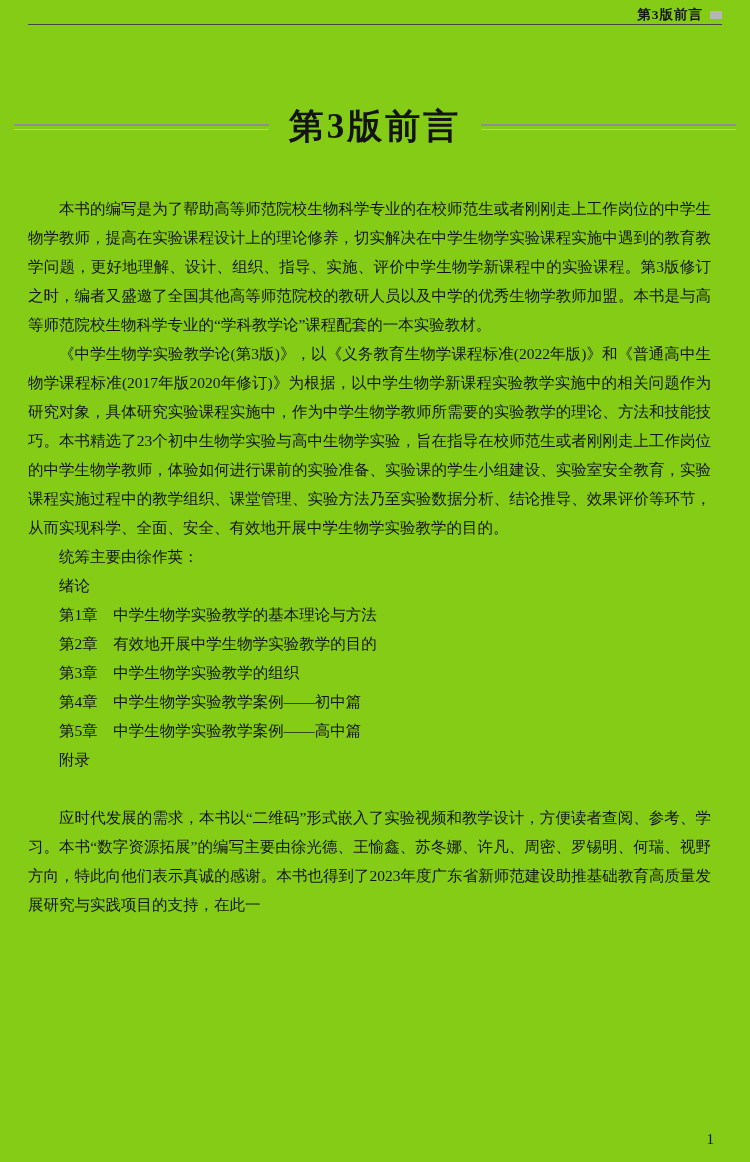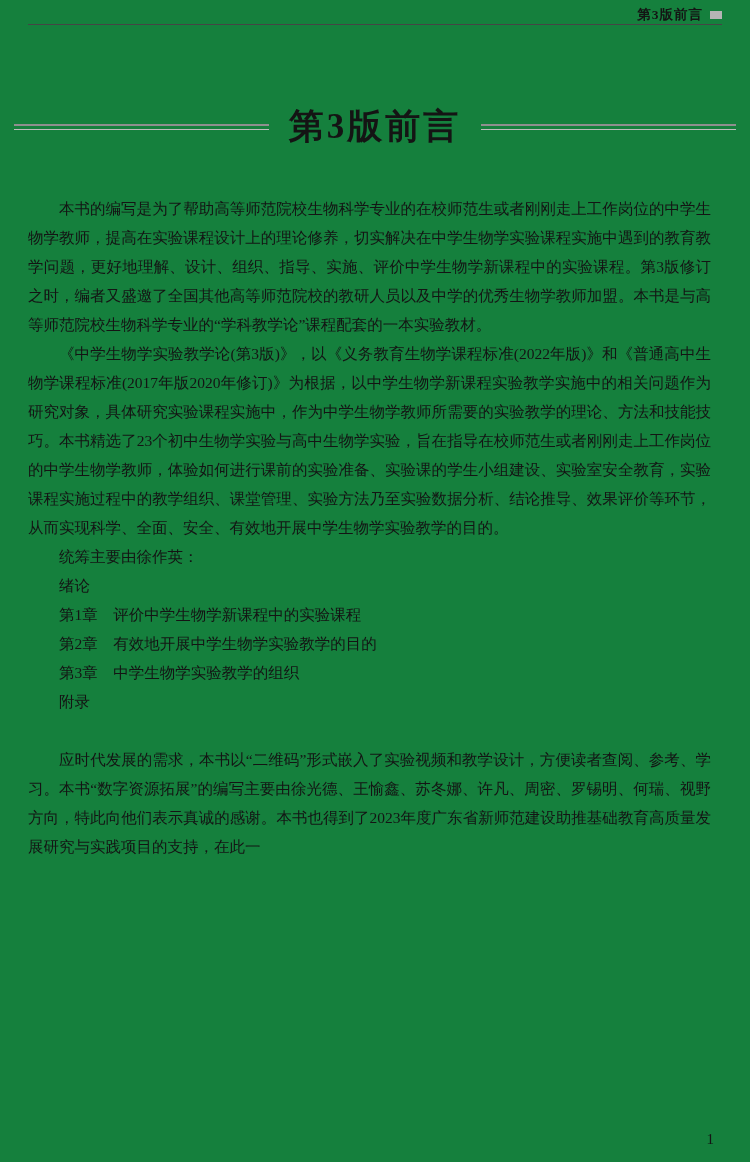--- a/index.html
+++ b/index.html
@@ -1,20 +1,20 @@
 <!DOCTYPE html>
 <html><head>
 <meta charset="utf-8">
 <style>
   * { margin: 0; padding: 0; box-sizing: border-box; }
   html, body { background: #e9e9e9; }
   .page {
     width: 750px; height: 1162px;
     margin: 0 auto;
-    background: #15803d;
+    background: #84cc16;
     position: relative;
     overflow: hidden;
     color: #141414;
     font-family: "Liberation Serif", "DejaVu Serif", serif;
   }
   
   .running-head {
     position: absolute; top: 6px; right: 28px;
     display: flex; align-items: center; gap: 7px;
     font-size: 13.5px; font-weight: bold; letter-spacing: 1px;
@@ -72,23 +72,25 @@
     <span class="title-decor"></span>
   </div>
 
   <main class="body">
     <p>本书的编写是为了帮助高等师范院校生物科学专业的在校师范生或者刚刚走上工作岗位的中学生物学教师，提高在实验课程设计上的理论修养，切实解决在中学生物学实验课程实施中遇到的教育教学问题，更好地理解、设计、组织、指导、实施、评价中学生物学新课程中的实验课程。第3版修订之时，编者又盛邀了全国其他高等师范院校的教研人员以及中学的优秀生物学教师加盟。本书是与高等师范院校生物科学专业的“学科教学论”课程配套的一本实验教材。</p>
     <p>《中学生物学实验教学论(第3版)》，以《义务教育生物学课程标准(2022年版)》和《普通高中生物学课程标准(2017年版2020年修订)》为根据，以中学生物学新课程实验教学实施中的相关问题作为研究对象，具体研究实验课程实施中，作为中学生物学教师所需要的实验教学的理论、方法和技能技巧。本书精选了23个初中生物学实验与高中生物学实验，旨在指导在校师范生或者刚刚走上工作岗位的中学生物学教师，体验如何进行课前的实验准备、实验课的学生小组建设、实验室安全教育，实验课程实施过程中的教学组织、课堂管理、实验方法乃至实验数据分析、结论推导、效果评价等环节，从而实现科学、全面、安全、有效地开展中学生物学实验教学的目的。</p>
     <p>统筹主要由徐作英：</p>
 
     <div class="toc">
       <div class="toc-line">绪论</div>
-      <div class="toc-line">第1章　评价中学生物学新课程中的实验课程</div>
+      <div class="toc-line">第1章　中学生物学实验教学的基本理论与方法</div>
       <div class="toc-line">第2章　有效地开展中学生物学实验教学的目的</div>
       <div class="toc-line">第3章　中学生物学实验教学的组织</div>
+      <div class="toc-line">第4章　中学生物学实验教学案例——初中篇</div>
+      <div class="toc-line">第5章　中学生物学实验教学案例——高中篇</div>
       <div class="toc-line">附录</div>
     </div>
 
     <p class="gap-top">应时代发展的需求，本书以“二维码”形式嵌入了实验视频和教学设计，方便读者查阅、参考、学习。本书“数字资源拓展”的编写主要由徐光德、王愉鑫、苏冬娜、许凡、周密、罗锡明、何瑞、视野方向，特此向他们表示真诚的感谢。本书也得到了2023年度广东省新师范建设助推基础教育高质量发展研究与实践项目的支持，在此一</p>
   </main>
 
   <footer class="page-footer">
     <span>1</span>
   </footer>
 

